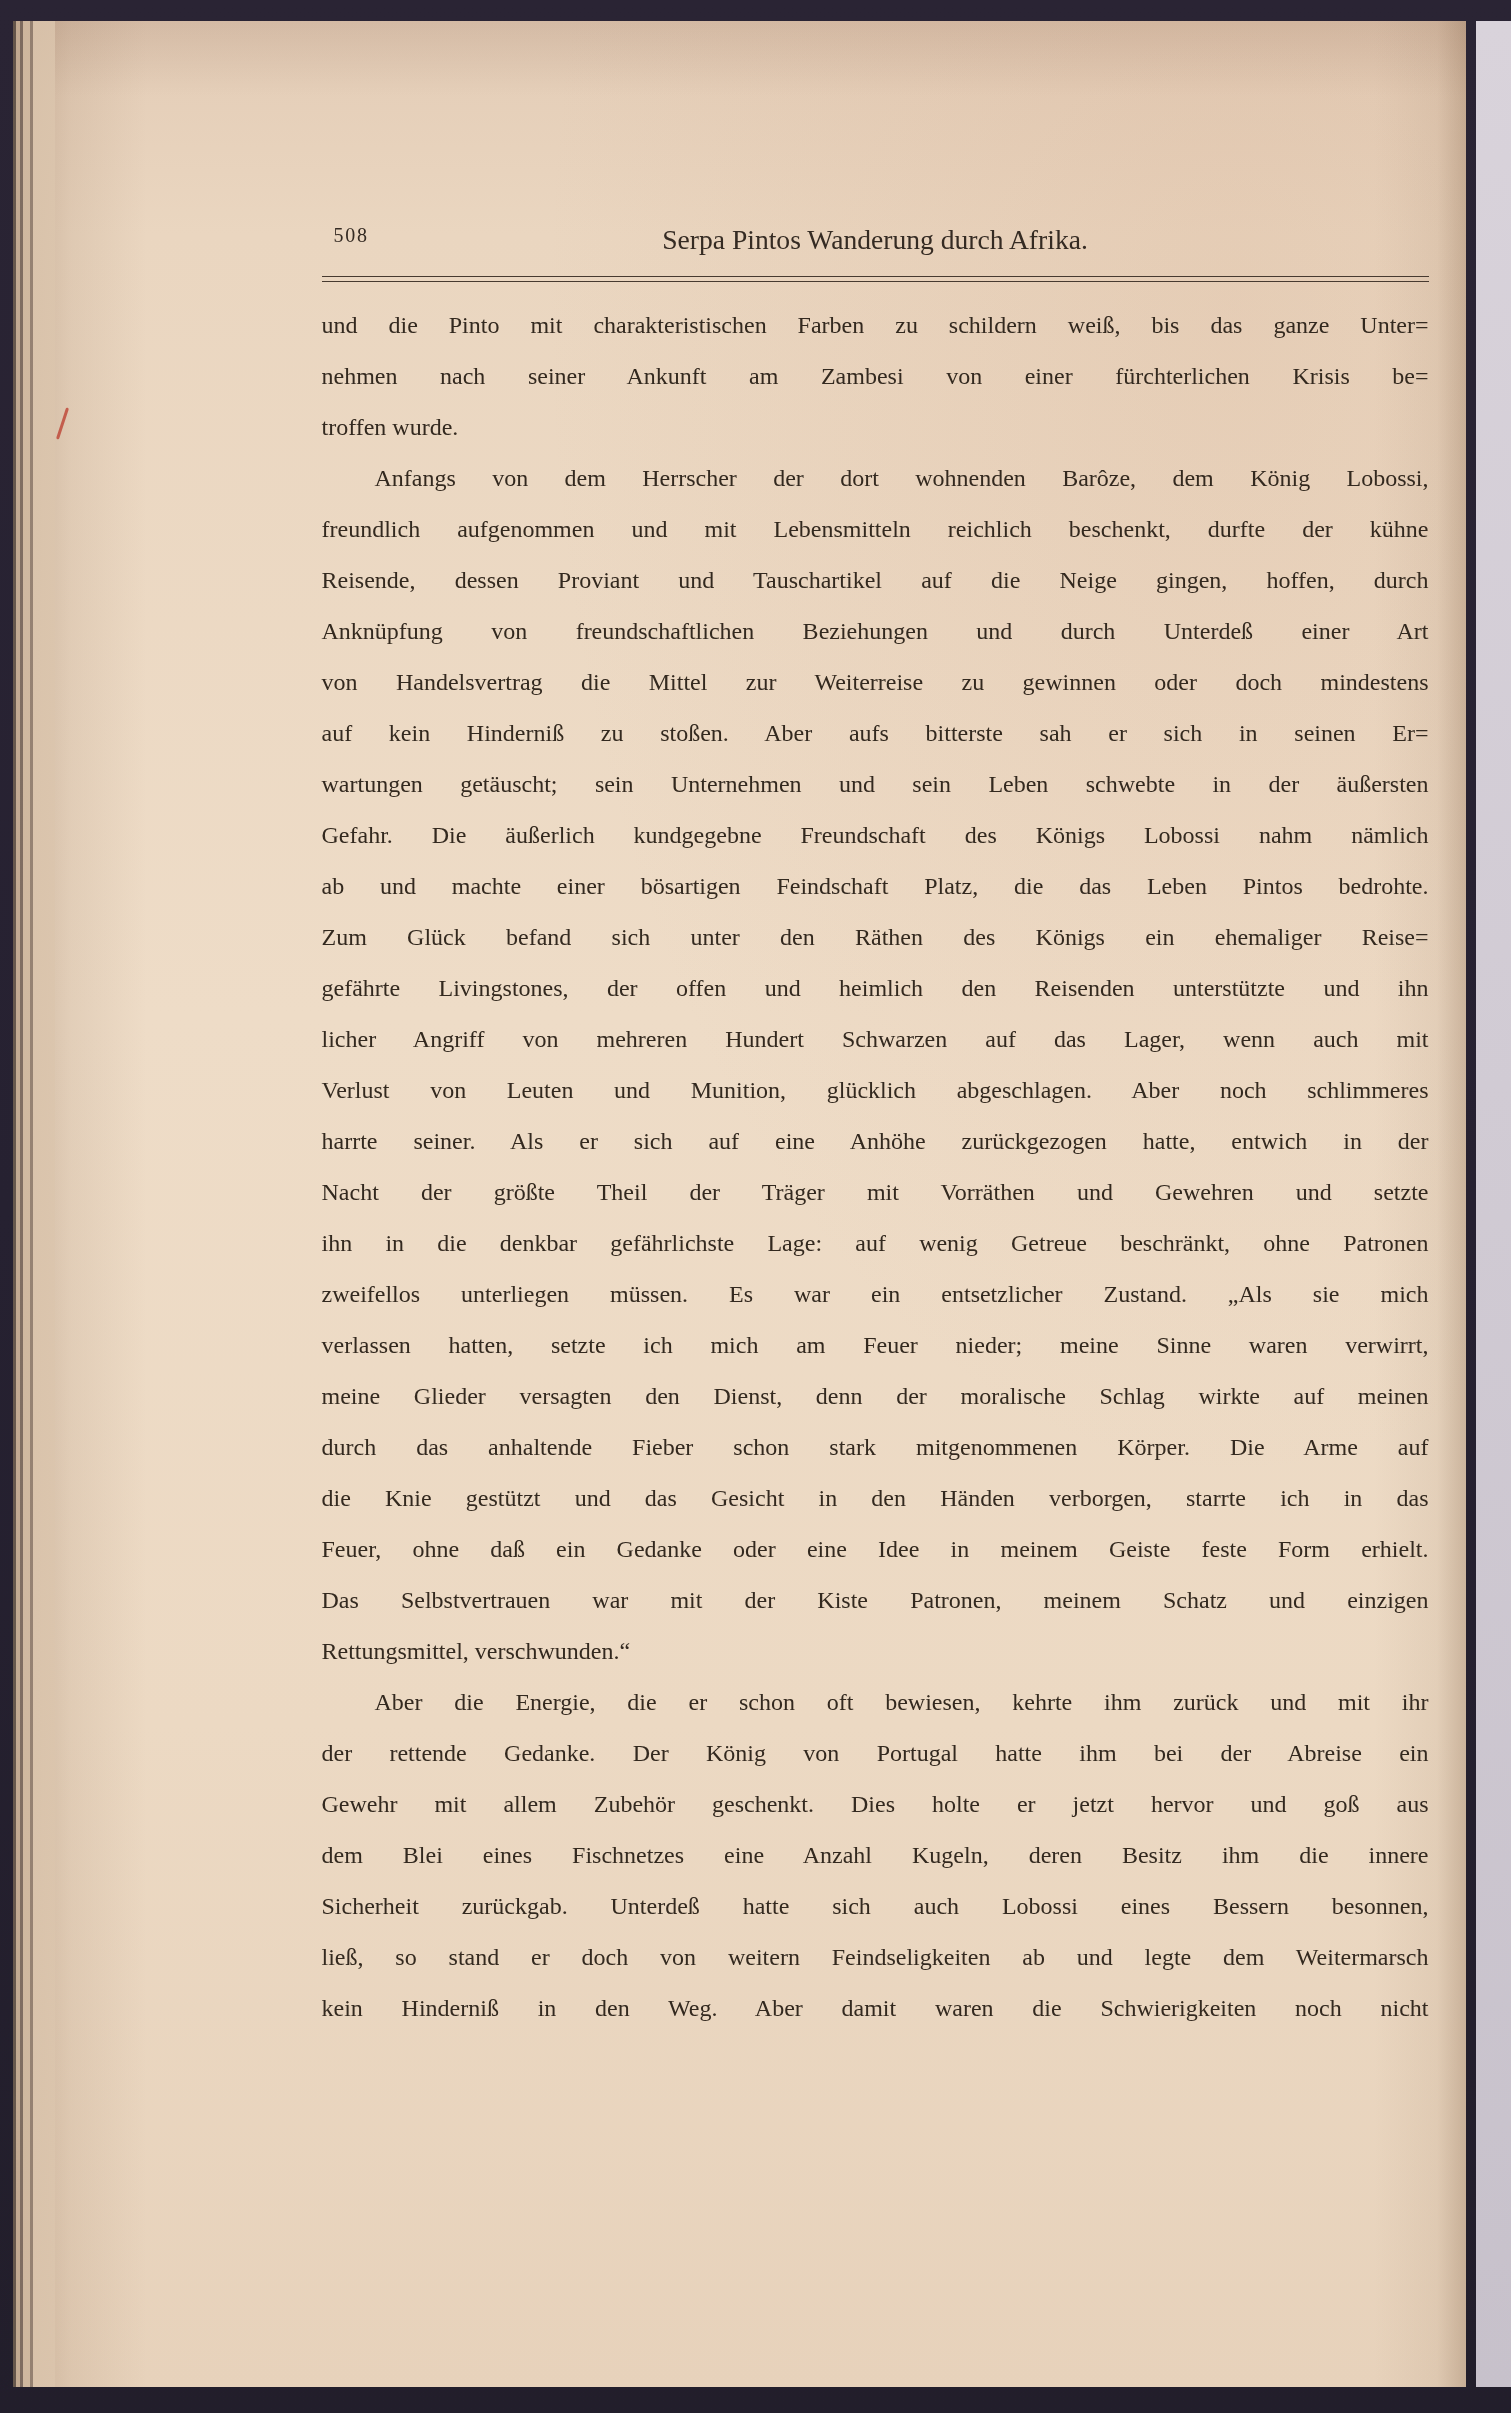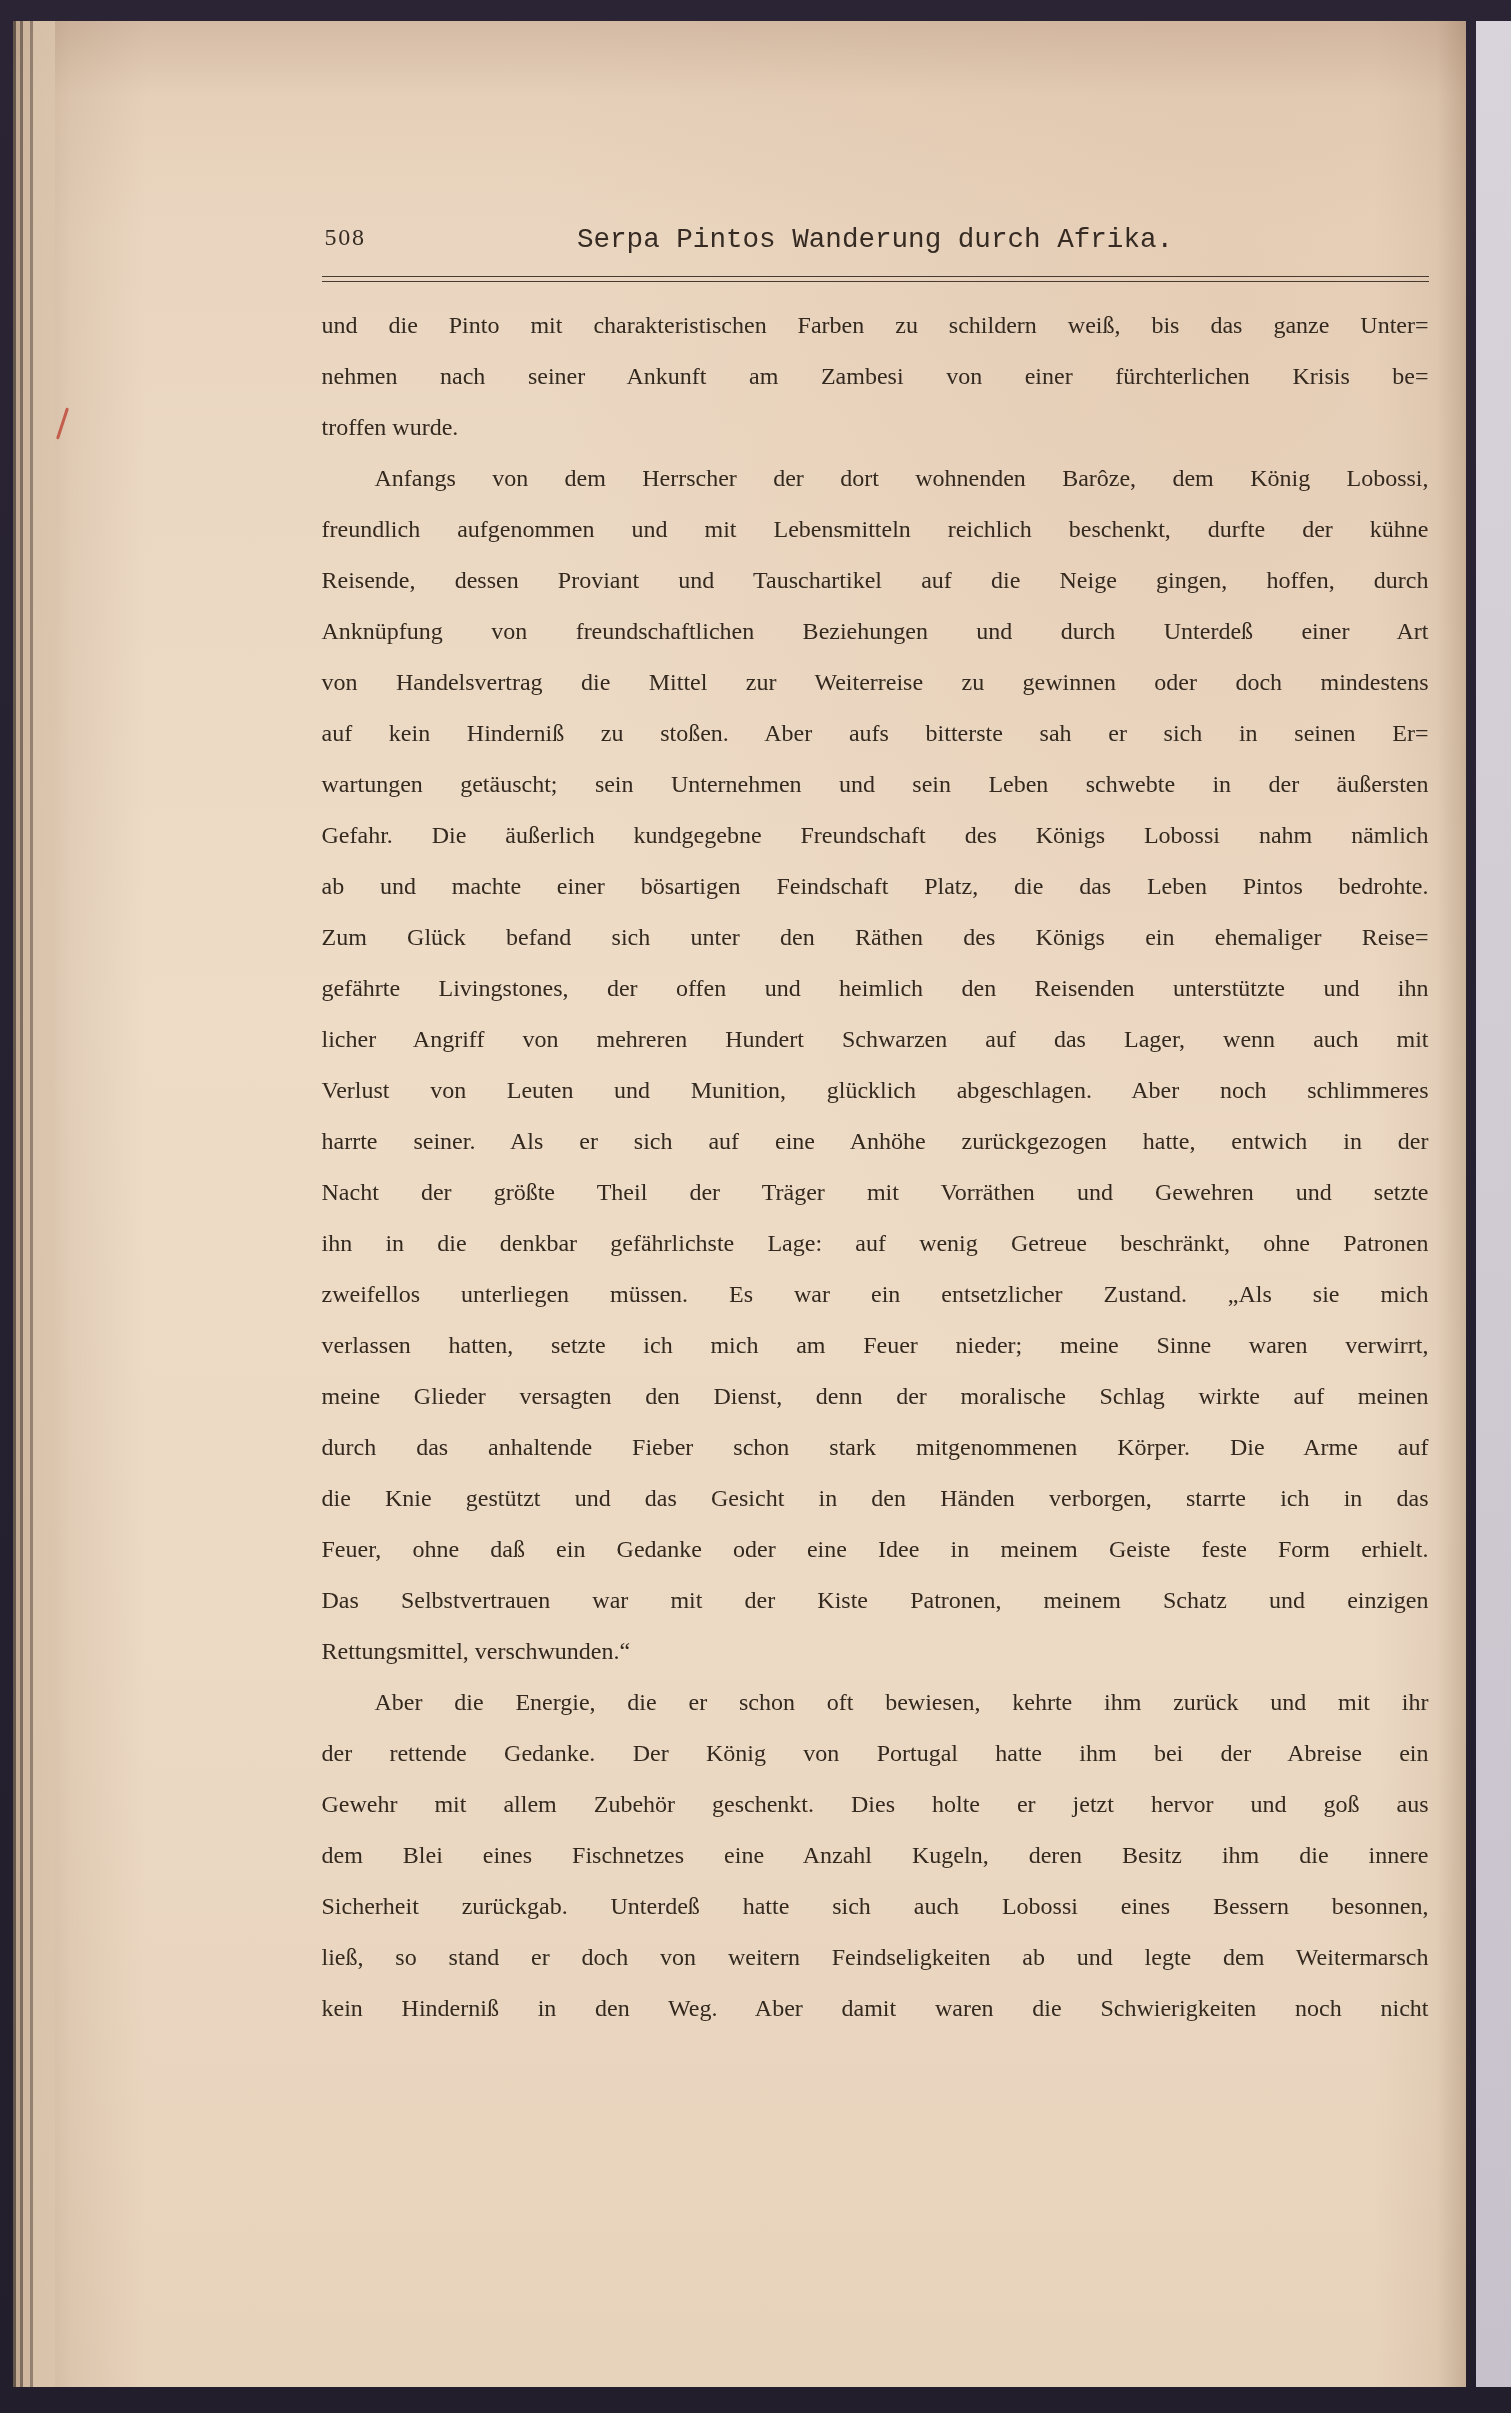--- a/index.html
+++ b/index.html
@@ -35,27 +35,26 @@
   }
   .scan-strip {
     position: absolute; left: 1476px; top: 21px; width: 36px; height: 2366px;
     background: linear-gradient(180deg, #d9d3db 0%, #d1cbd4 45%, #c7c1cb 100%);
   }
   .running-header {
     position: absolute; left: 309px; top: 203px; width: 1107px; height: 38px;
     color: #352b23;
   }
   .page-number {
-    position: absolute; left: 3px; top: 0;
-    font-size: 24px; letter-spacing: 1.7px;
+    position: absolute; left: 12px; top: 0;
+    font-size: 20px; letter-spacing: 1.7px;
   }
   .running-title {
     position: absolute; left: 0; right: 0; top: 0; text-align: center;
     font-size: 27.6px;
-    font-family: Liberation Mono, monospace;
   }
   .header-rule {
     position: absolute; left: 309px; top: 255px; width: 1107px; height: 4.2px;
     border-top: 1.7px solid #473a30; border-bottom: 1.7px solid #473a30;
   }
   .text-block {
     position: absolute; left: 309px; top: 279px; width: 1107px;
     color: #33291f; font-size: 24px; line-height: 51px;
   }
   .line {

